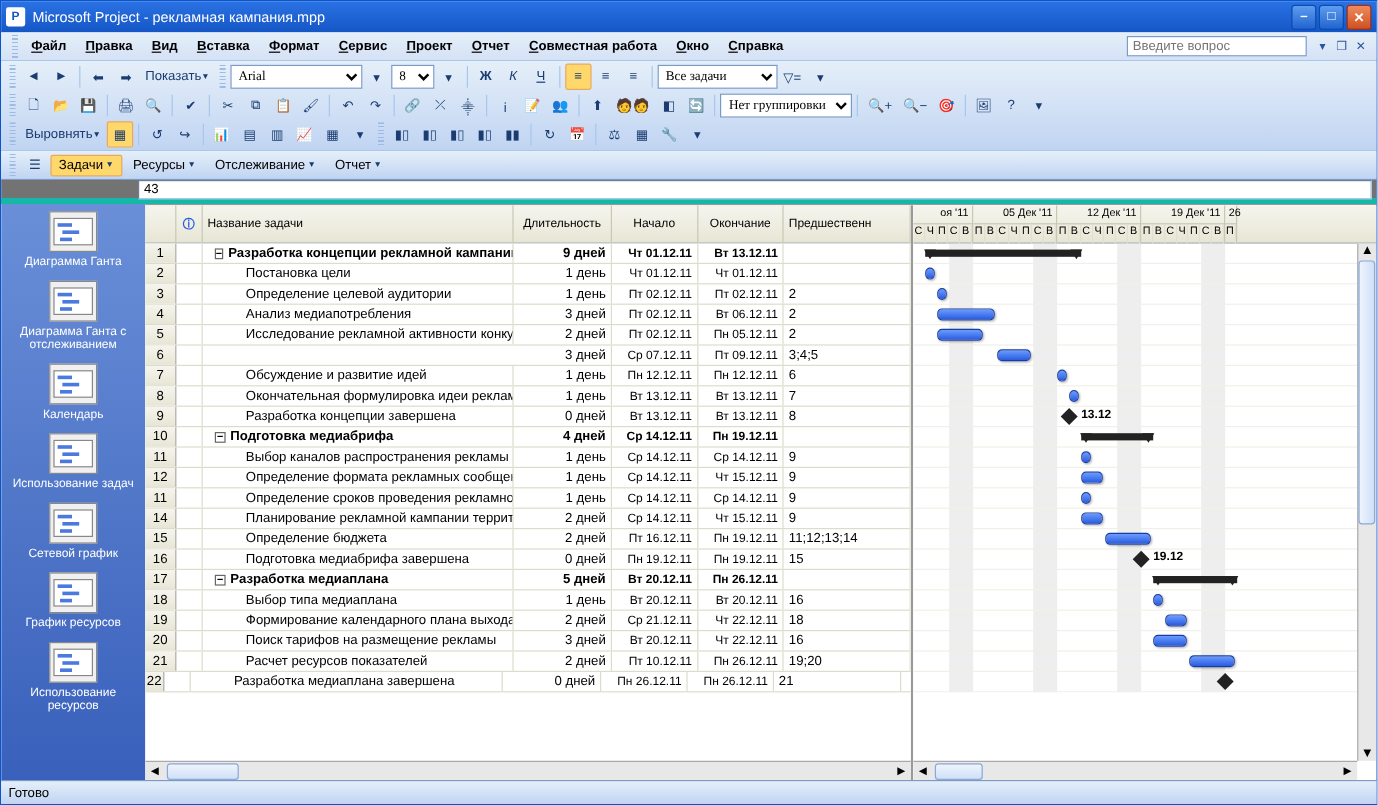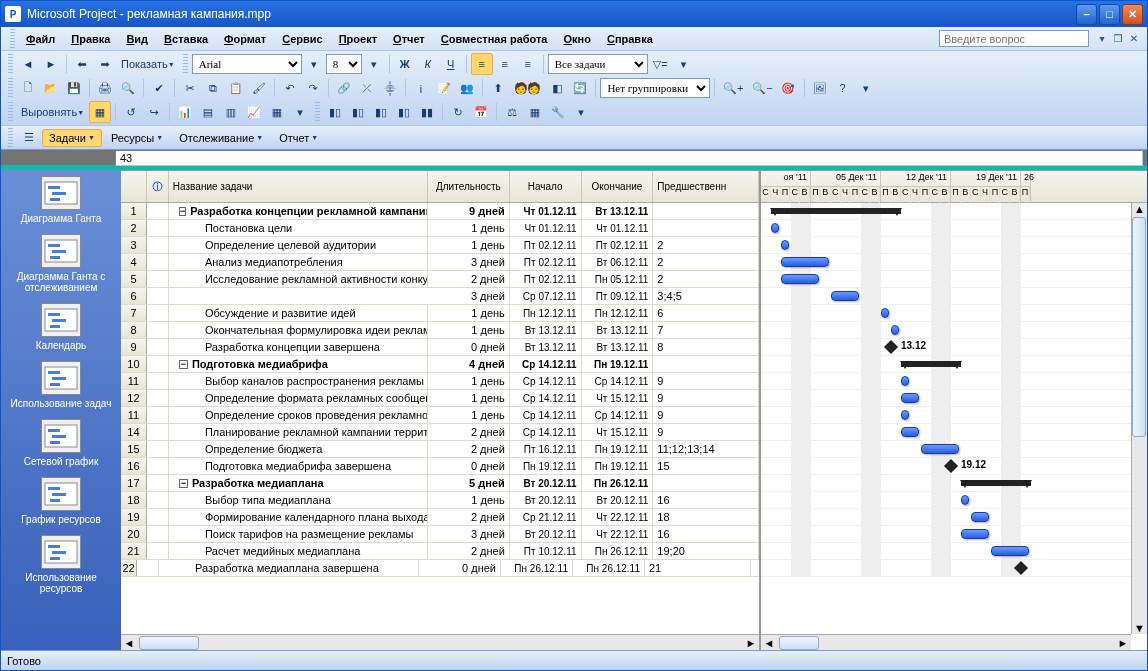--- a/index.html
+++ b/index.html
@@ -503,21 +503,21 @@
                 <div class="gc" style="width:22px"></div>
                 <div class="gc tname" style="width:260px;padding-left:36px;">Поиск тарифов на размещение рекламы</div>
                 <div class="gc dur" style="width:82px;justify-content:flex-end">3 дней</div>
                 <div class="gc start" style="width:72px;justify-content:flex-end;font-size:10px">Вт 20.12.11</div>
                 <div class="gc end" style="width:72px;justify-content:flex-end;font-size:10px">Чт 22.12.11</div>
                 <div class="gc" style="width:106px">16</div>
               </div>
               <div class="grow">
                 <div class="gc rowhead" style="width:26px">21</div>
                 <div class="gc" style="width:22px"></div>
-                <div class="gc tname" style="width:260px;padding-left:36px;">Расчет медийных медиаплана</div>
+                <div class="gc tname" style="width:260px;padding-left:36px;">Расчет ресурсов показателей</div>
                 <div class="gc dur" style="width:82px;justify-content:flex-end">2 дней</div>
                 <div class="gc start" style="width:72px;justify-content:flex-end;font-size:10px">Пт 10.12.11</div>
                 <div class="gc end" style="width:72px;justify-content:flex-end;font-size:10px">Пн 26.12.11</div>
                 <div class="gc" style="width:106px">19;20</div>
               </div>
               <div class="grow">
                 <div class="gc rowhead" style="width:16px">22</div>
                 <div class="gc" style="width:22px"></div>
                 <div class="gc tname" style="width:260px;padding-left:36px;">Разработка медиаплана завершена</div>
                 <div class="gc dur" style="width:82px;justify-content:flex-end">0 дней</div>

